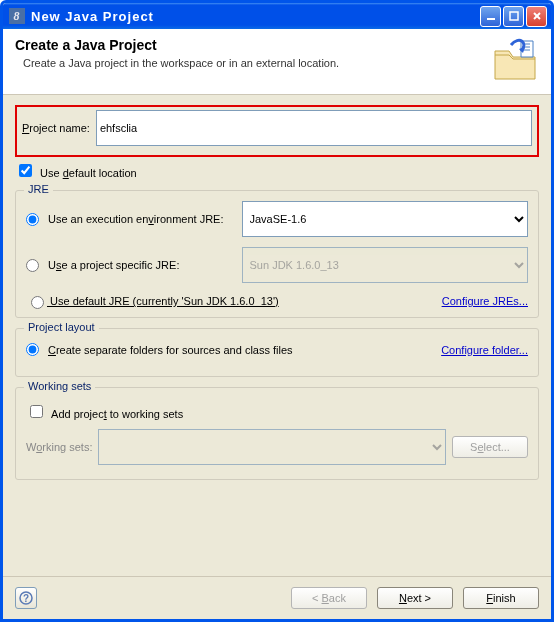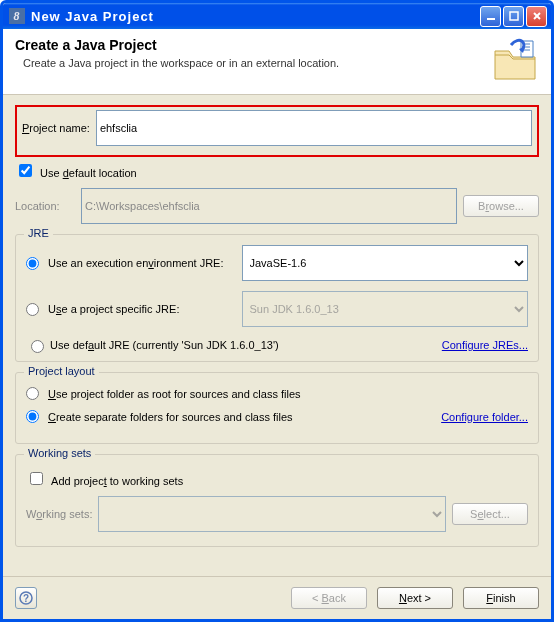--- a/index.html
+++ b/index.html
@@ -162,21 +162,21 @@
     margin-left: auto;
     white-space: nowrap;
   }
   .jre-grid {
     display: grid;
     grid-template-columns: auto 1fr;
     column-gap: 18px;
     row-gap: 10px;
     align-items: center;
   }
-  .jre-grid .span2 { grid-column: 1 / span 2; display: flex; align-items: center; }
+  .jre-grid .span2 { grid-column: 1 / span 2; display: flex; align-items: center; text-decoration: underline; }
   .footer {
     border-top: 1px solid #CDC7B6;
     padding: 10px 12px;
     display: flex;
     align-items: center;
     gap: 10px;
     background: #ECE9D8;
   }
   .footer .spacer { flex: 1; }
   .help-icon {
@@ -240,25 +240,20 @@
         <label><span class="u">P</span><span>roject name:</span></label>
         <input type="text" class="name-field" value="ehfsclia" style="">
       </div>
     </div>
 
     <div class="check-row">
       <input type="checkbox" id="usedef" checked="" style="">
       <label for="usedef">Use <span class="u">d</span>efault location</label>
     </div>
 
-    <div class="row location-row">
-      <label>Location:</label>
-      <input type="text" disabled="" value="C:\Workspaces\ehfsclia" style="">
-      <button class="btn" disabled="">B<span class="u">r</span>owse...</button>
-    </div>
 
     <div class="group">
       <span class="group-title">JRE</span>
       <div class="jre-grid">
         <div class="radio-row" style="margin:0">
           <input type="radio" name="jre" checked="" style="">
           <label>Use an execution en<span class="u">v</span>ironment JRE:</label>
         </div>
         <div class="radio-combo">
           <select>
@@ -279,24 +274,20 @@
         <div class="span2">
           <input type="radio" name="jre" style="">
           <label>&nbsp;Use def<span class="u">a</span>ult JRE (currently 'Sun JDK 1.6.0_13')</label>
           <a class="link">Configure JREs...</a>
         </div>
       </div>
     </div>
 
     <div class="group">
       <span class="group-title">Project layout</span>
-      <div class="radio-row">
-        <input type="radio" name="layout" style="">
-        <label><span class="u">U</span>se project folder as root for sources and class files</label>
-      </div>
       <div class="radio-row">
         <input type="radio" name="layout" checked="" style="">
         <label><span class="u">C</span>reate separate folders for sources and class files</label>
         <a class="link">Configure folder...</a>
       </div>
     </div>
 
     <div class="group">
       <span class="group-title">Working sets</span>
       <div class="check-row">

